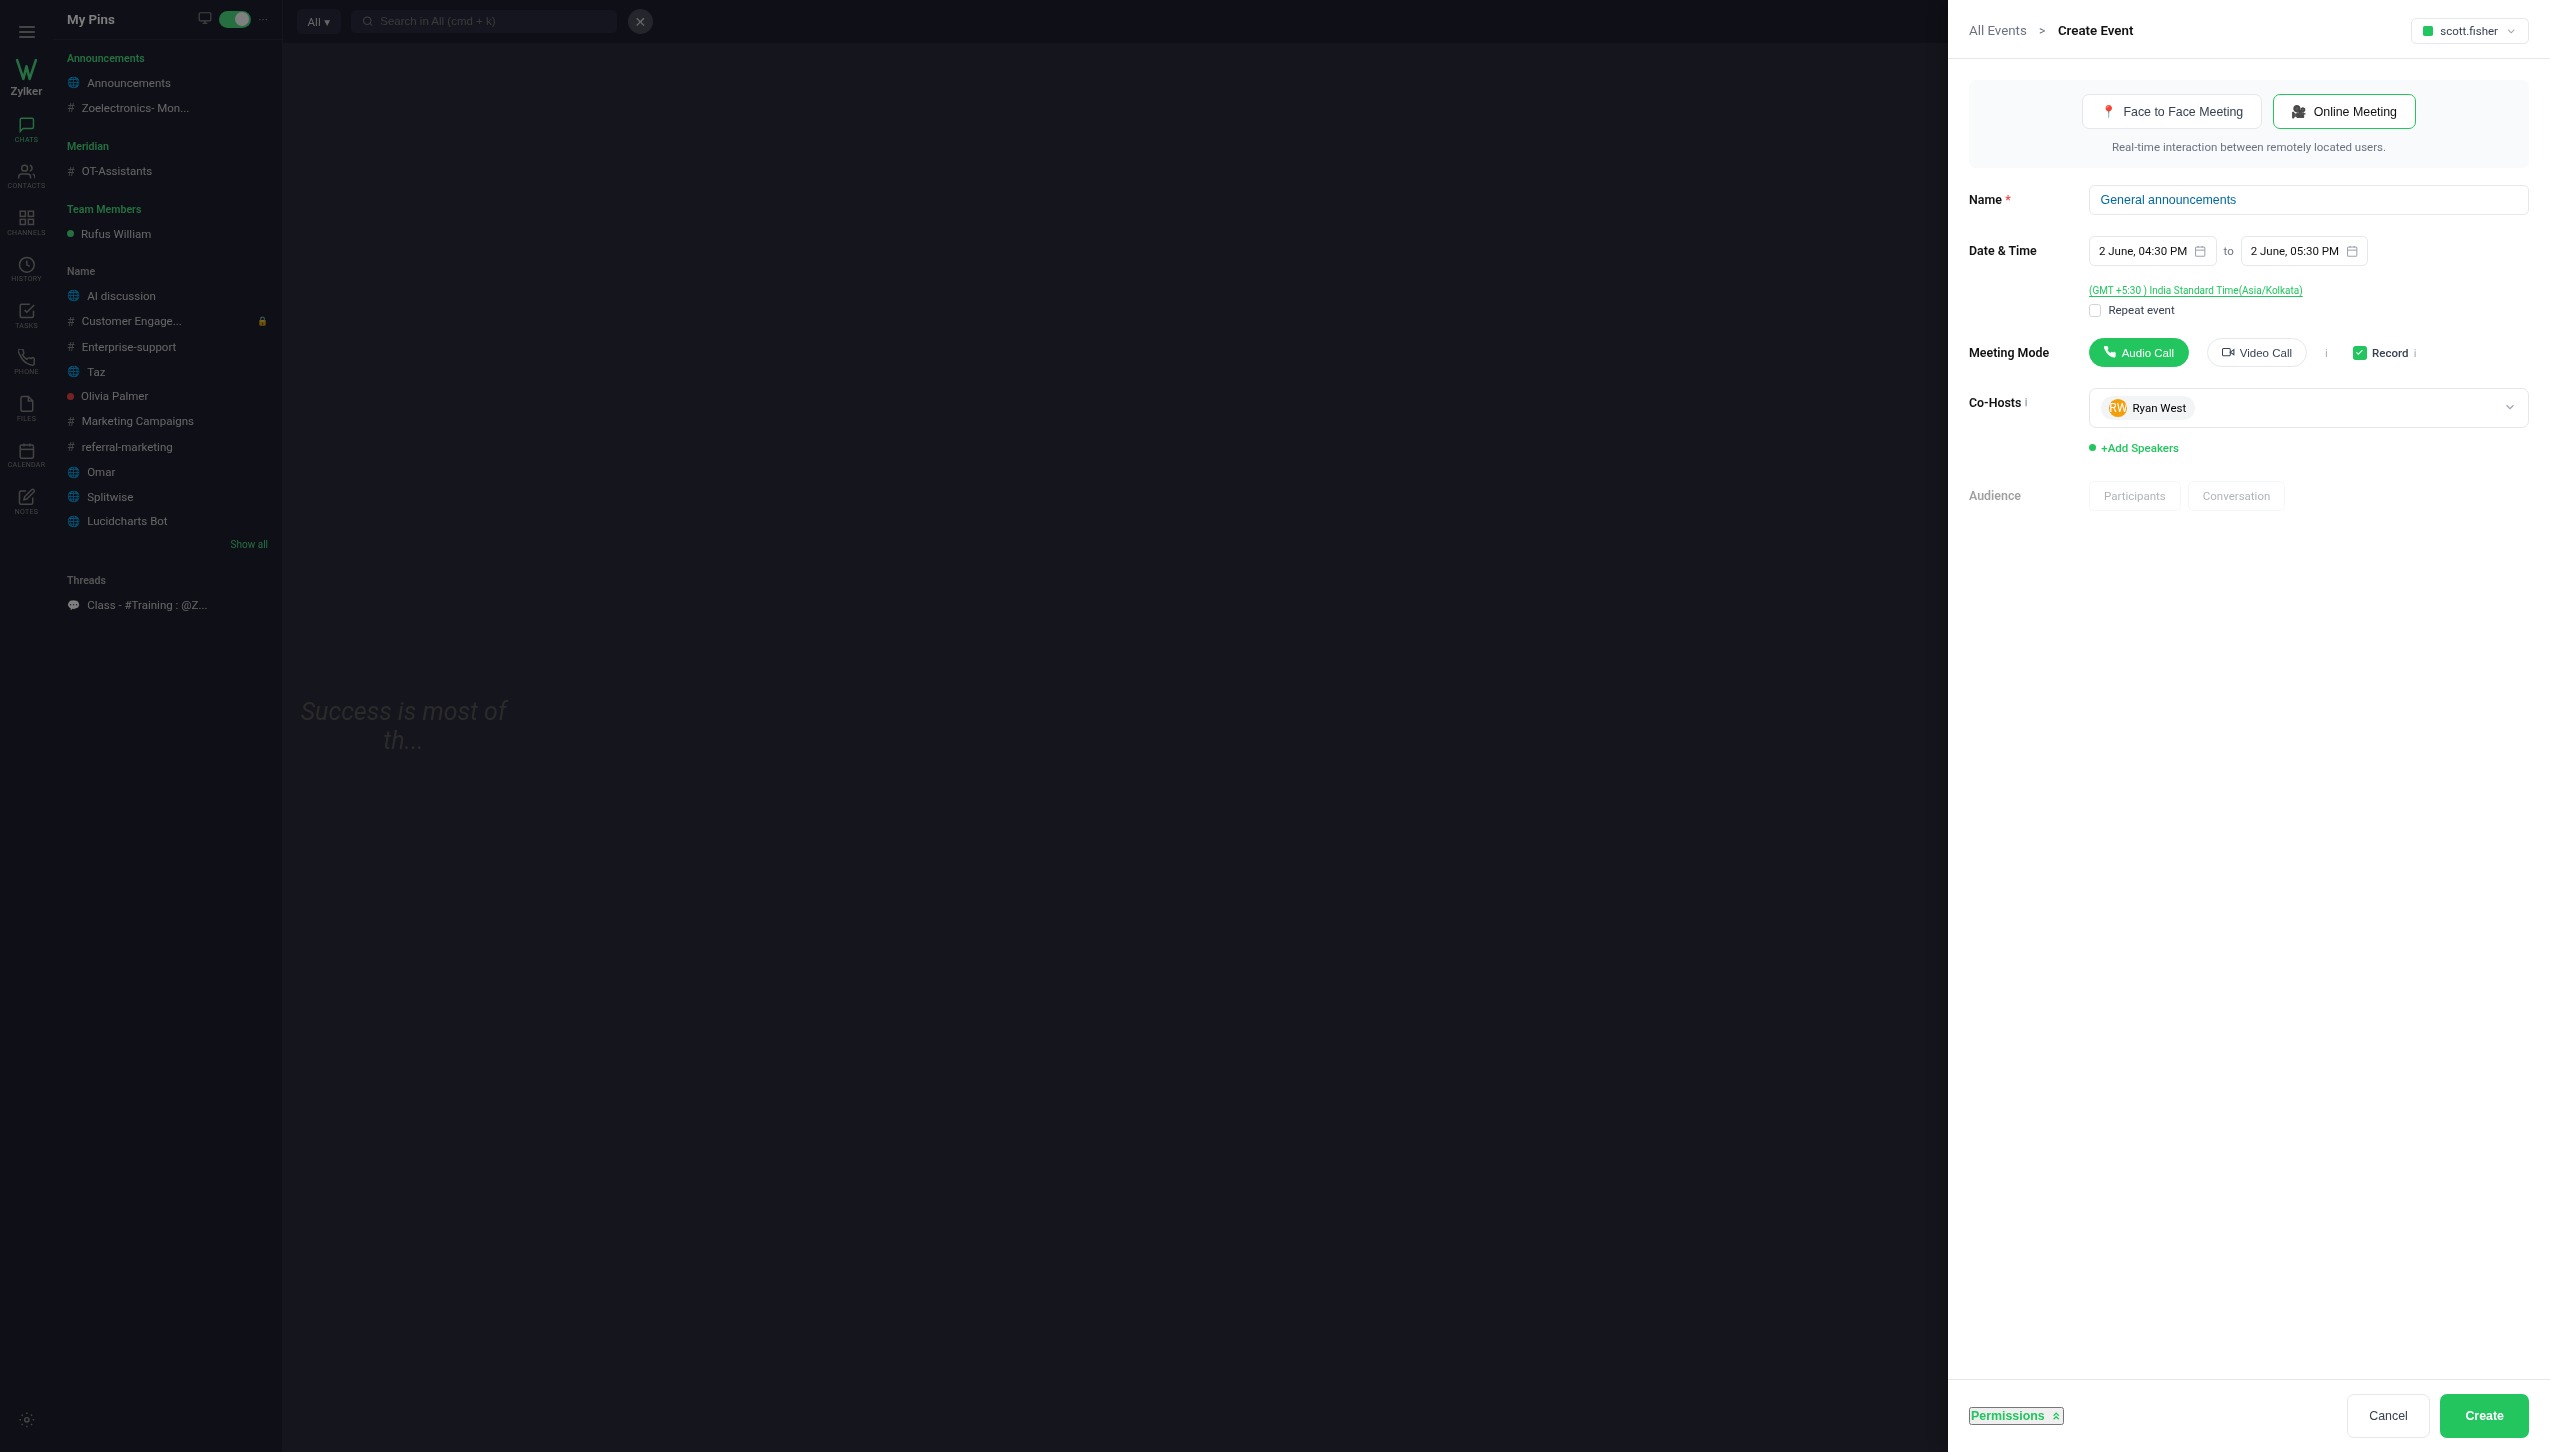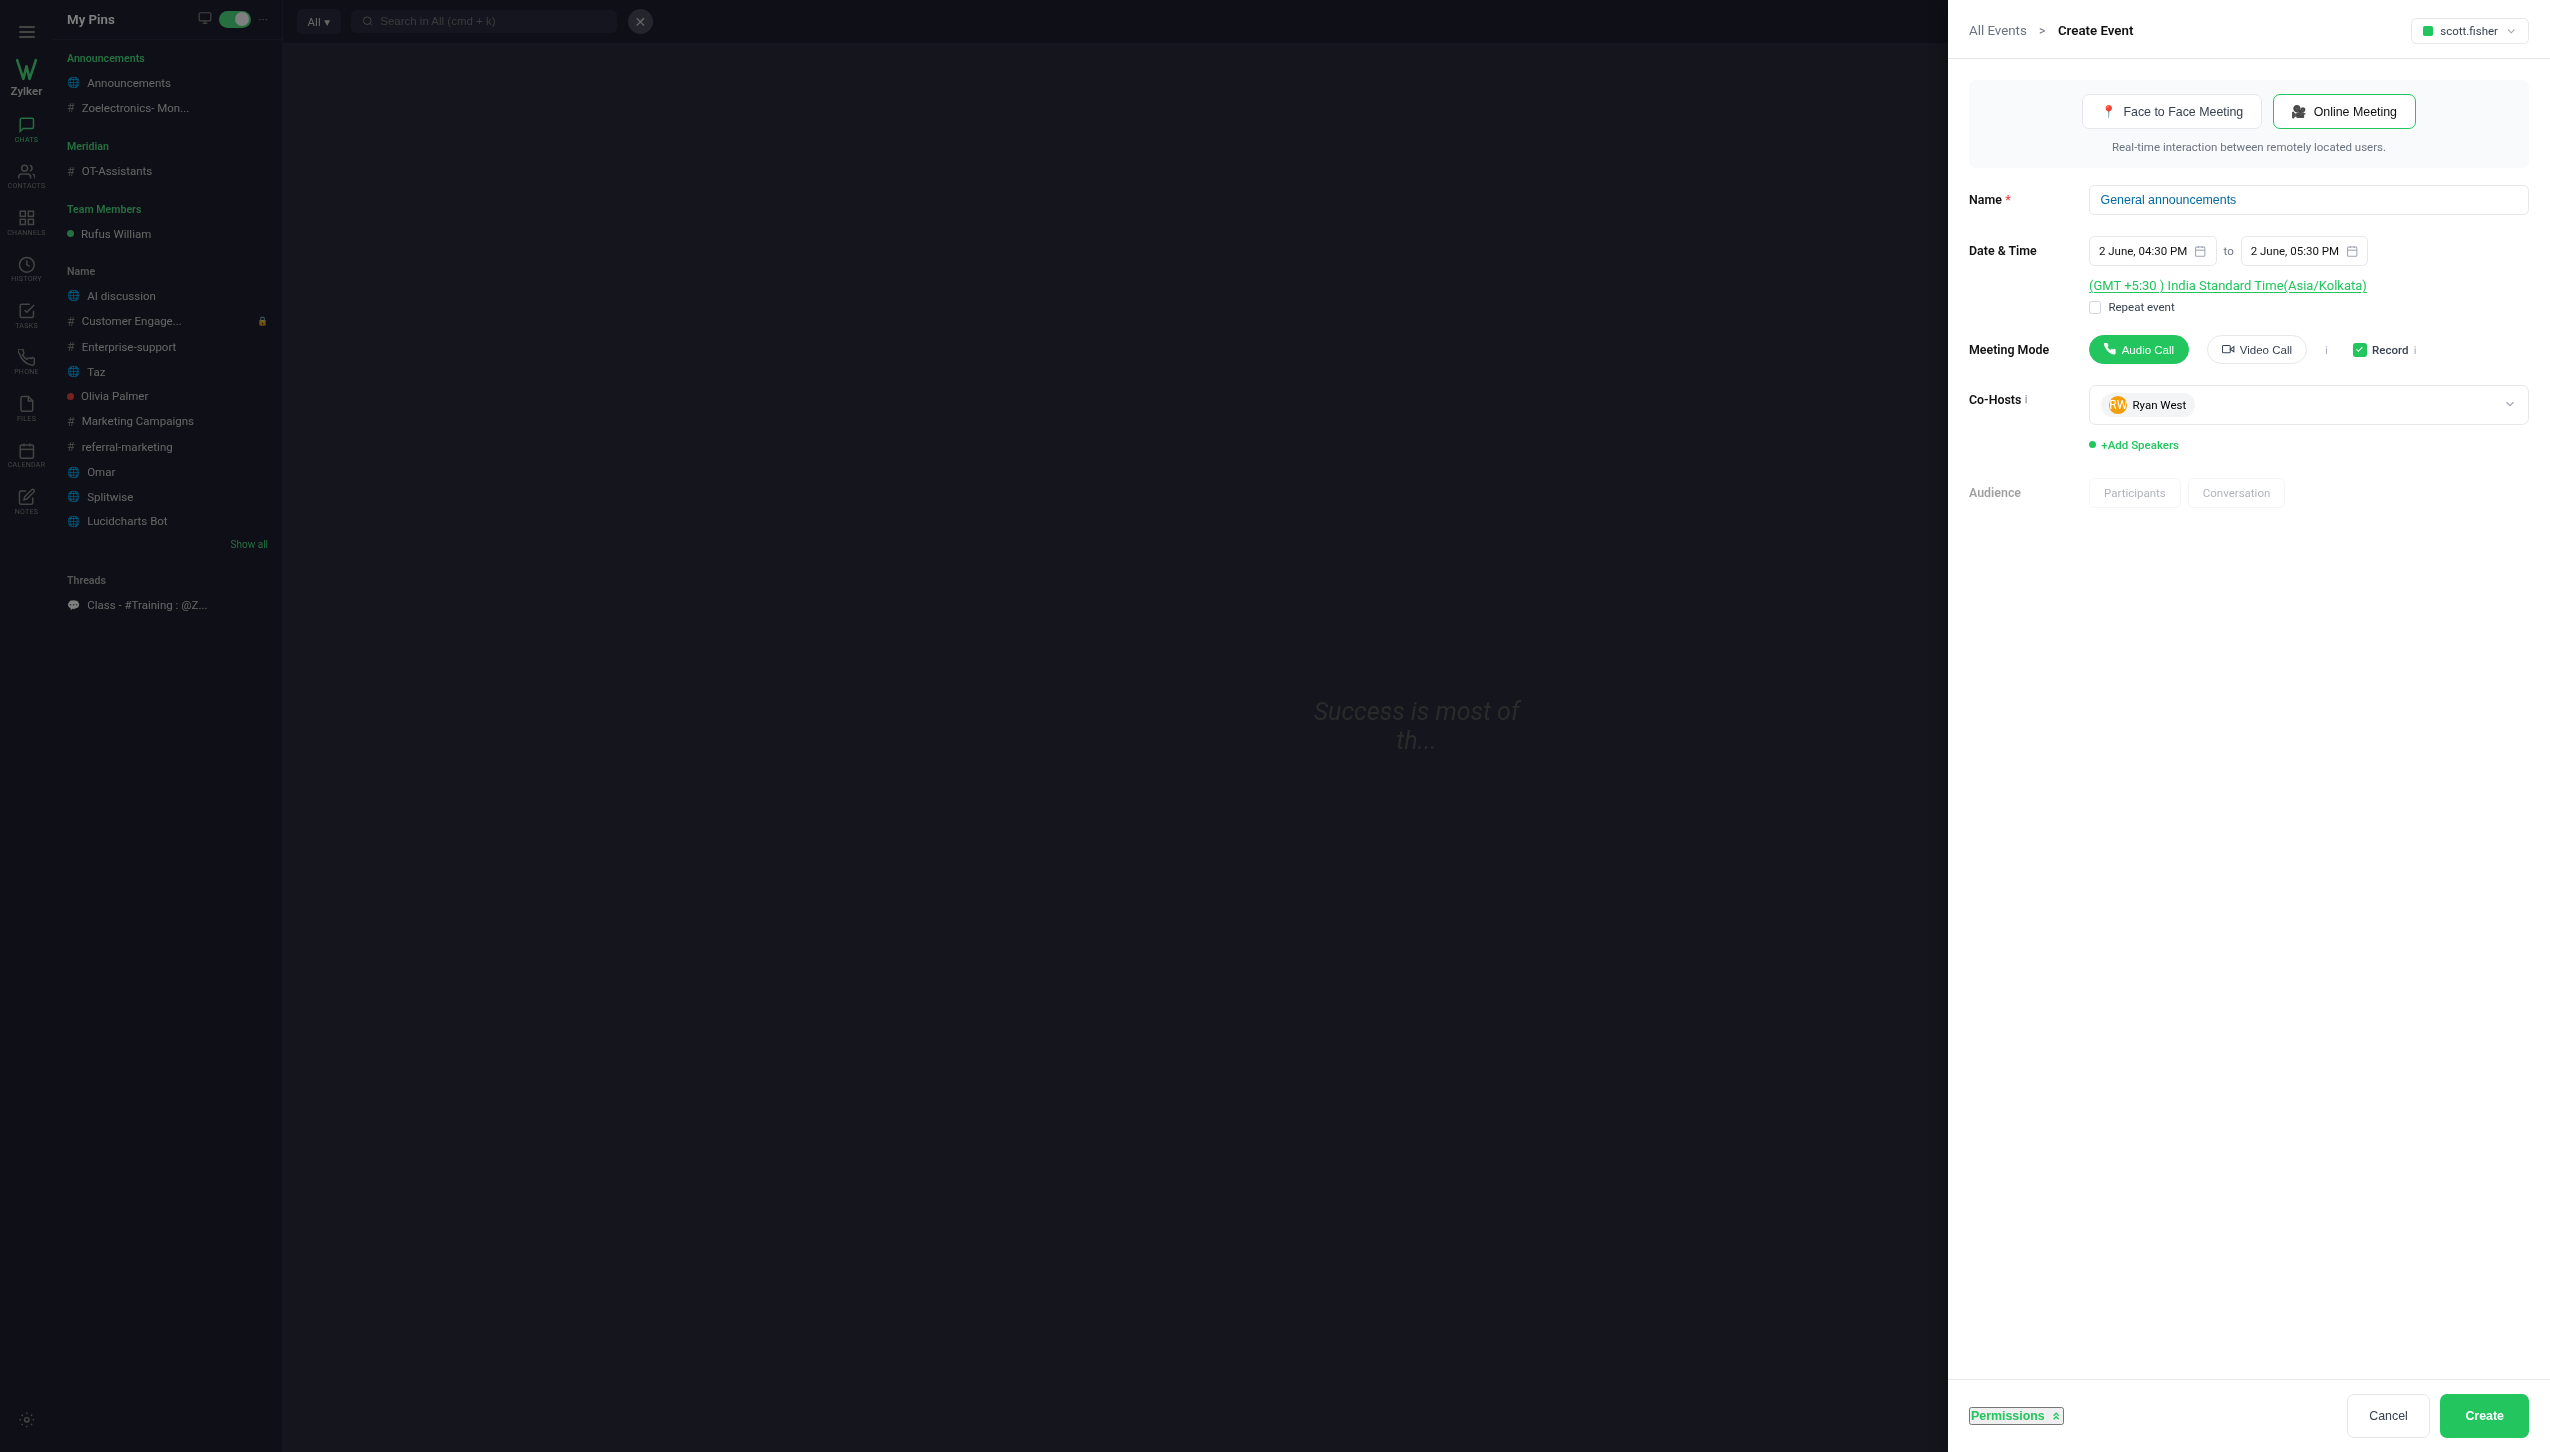--- a/index.html
+++ b/index.html
@@ -27,21 +27,21 @@
     .section-title.gray { color: #888; }
     .nav-item { padding: 5.3px 14px; display: flex; align-items: center; gap: 7px; cursor: pointer; color: #ccc; font-size: 11.5px; border-radius: 3.5px; }
     .nav-item .dot { width: 7px; height: 7px; border-radius: 50%; background: #4ade80; flex-shrink: 0; }
     .nav-item .dot.red { background: #ef4444; }
     .nav-item .hash { color: #888; font-size: 12.4px; }
     .nav-item .globe { font-size: 10.6px; color: #888; }
     .nav-item .lock { font-size: 8.9px; color: #888; margin-left: auto; }
     .show-all { padding: 5.3px 14px; color: #4ade80; font-size: 10px; cursor: pointer; text-align: right; }
 
     
-    .main-area { flex: 1; background: #2a2a3a; display: flex; align-items: center; justify-content: center; position: relative; overflow: hidden; }
+    .main-area { flex: 1; background: #2a2a3a; display: flex; align-items: center; position: relative; overflow: hidden; }
     .main-content { color: #555; font-size: 25px; text-align: center; font-style: italic; padding: 17.7px; }
     .topbar { position: absolute; top: 0; left: 0; right: 0; background: #1e1e2e; height: 44px; display: flex; align-items: center; padding: 0 14px; gap: 10.6px; border-bottom: 0.9px solid #2a2a3e; }
     .search-area { display: flex; align-items: center; background: #2a2a3e; border-radius: 5.3px; padding: 5.3px 10.6px; flex: 1; max-width: 266px; gap: 7px; }
     .search-area input { background: none; border: none; outline: none; color: #ccc; font-size: 11.5px; width: 100%; }
     .all-dropdown { display: flex; align-items: center; gap: 3.5px; background: #2a2a3e; border-radius: 5.3px; padding: 5.3px 10.6px; cursor: pointer; color: #ccc; font-size: 11.5px; }
     .close-btn-topbar { width: 25px; height: 25px; border-radius: 50%; background: #4a4a5a; display: flex; align-items: center; justify-content: center; cursor: pointer; color: #ccc; font-size: 14px; }
 
     
     .overlay { position: fixed; top: 0; left: 0; right: 0; bottom: 0; background: rgba(0,0,0,0.5); z-index: 10; }
 
@@ -69,21 +69,21 @@
     .required { color: #ef4444; }
     .form-control { flex: 1; }
     .text-input { width: 100%; border: 0.9px solid #e5e7eb; border-radius: 5.3px; padding: 7px 10.6px; font-size: 12.4px; color: #0369a1; outline: none; }
     .text-input::placeholder { color: #9ca3af; }
 
     
     .datetime-row { display: flex; align-items: center; gap: 7px; }
     .date-input { border: 0.9px solid #e5e7eb; border-radius: 5.3px; padding: 7px 8.9px; font-size: 11.5px; color: #111; display: flex; align-items: center; gap: 7px; cursor: pointer; background: #fff; }
     .date-input svg { color: #9ca3af; }
     .to-text { color: #6b7280; font-size: 11.5px; }
-    .timezone-text { font-size: 13px; color: #22c55e; cursor: pointer; margin-top: 12px; text-decoration: underline; text-underline-offset: 1.8px; }
+    .timezone-text { font-size: 10px; color: #22c55e; cursor: pointer; margin-top: 19px; text-decoration: underline; text-underline-offset: 1.8px; }
     .repeat-row { display: flex; align-items: center; gap: 7px; margin-top: 7px; }
     .checkbox { width: 12.4px; height: 12.4px; border: 1.3px solid #d1d5db; border-radius: 2.7px; cursor: pointer; }
     .repeat-label { font-size: 11.5px; color: #374151; }
 
     
     .mode-row { display: flex; align-items: center; gap: 18px; flex-wrap: wrap; }
     .mode-btn { display: flex; align-items: center; gap: 5.3px; padding: 7px 14px; border: 1.3px solid #e5e7eb; border-radius: 17.7px; cursor: pointer; font-size: 11.5px; color: #374151; background: #fff; }
     .mode-btn.active { background: #22c55e; border-color: #22c55e; color: #fff; }
     .record-row { display: flex; align-items: center; gap: 5.3px; margin-left: 7px; }
     .record-checkbox { width: 14px; height: 14px; border-radius: 2.7px; background: #22c55e; border: none; display: flex; align-items: center; justify-content: center; cursor: pointer; }

